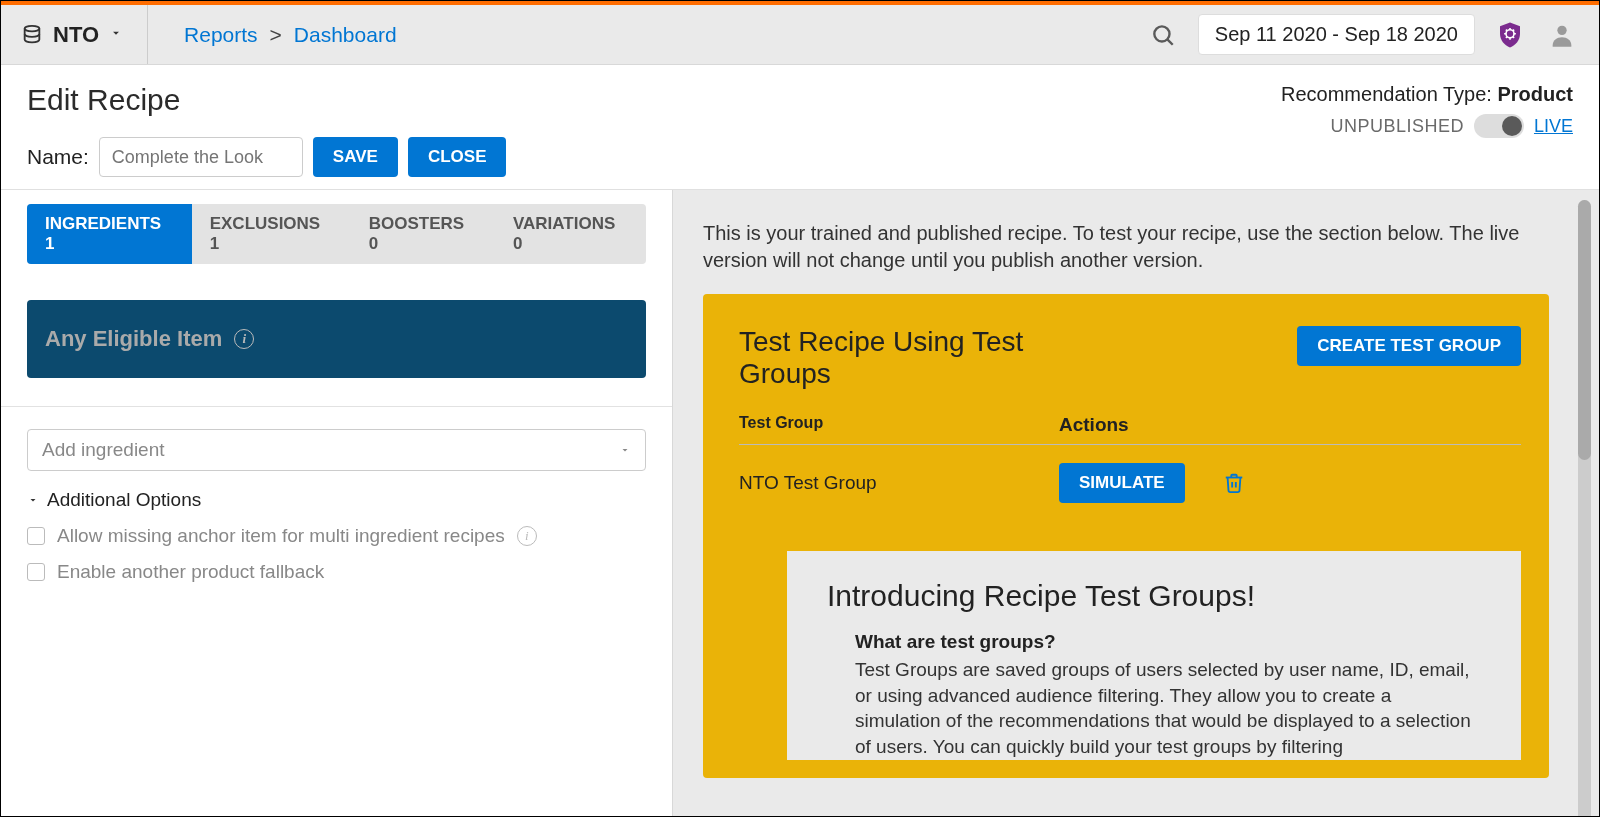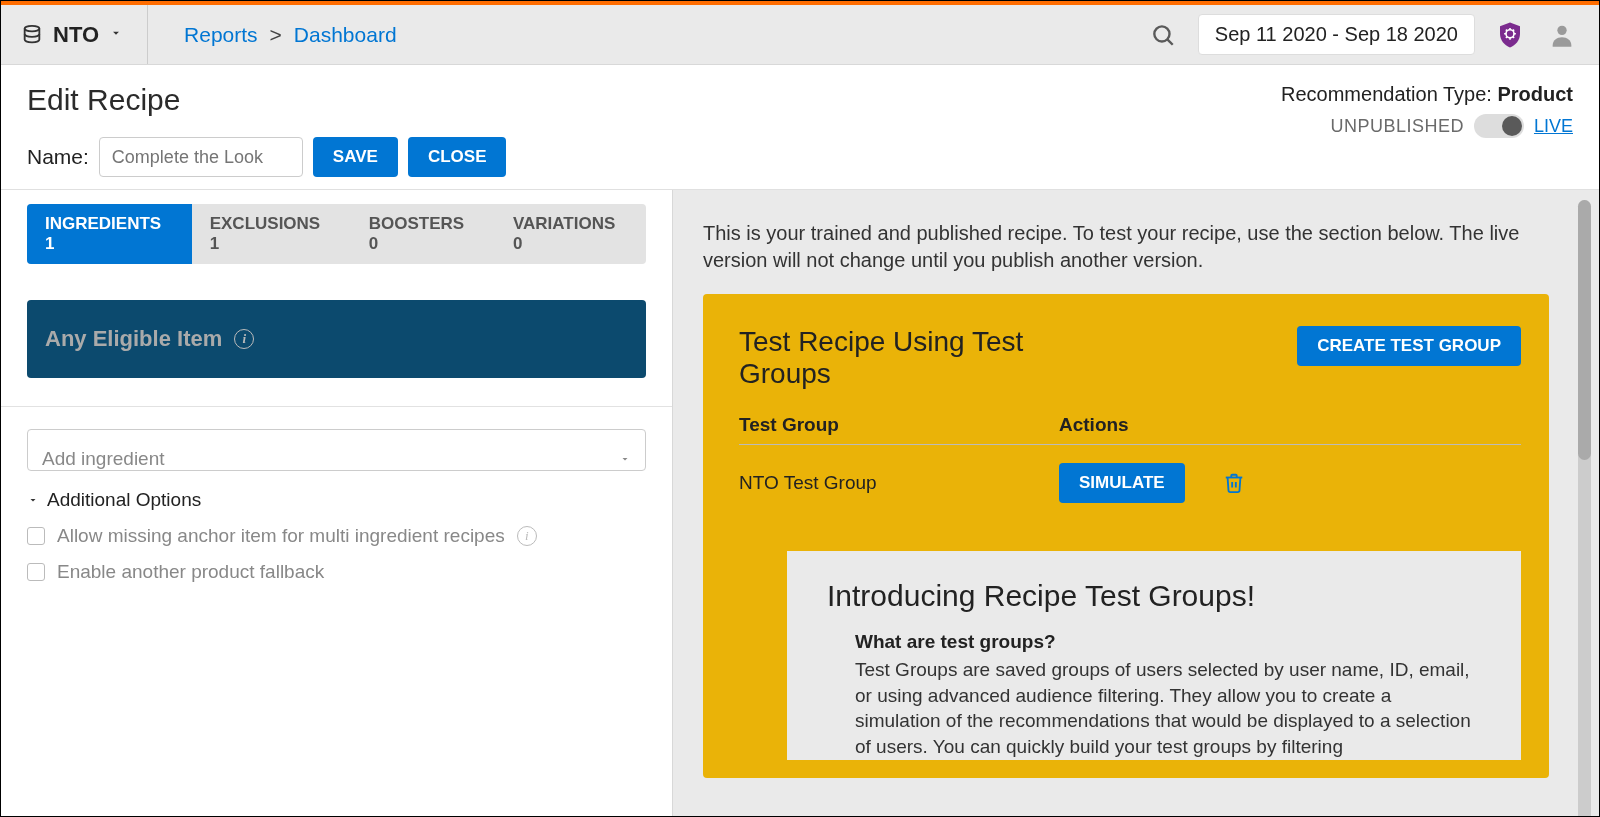--- a/index.html
+++ b/index.html
@@ -34,37 +34,37 @@
 
 .main { display: flex; height: 650px; }
 .left-col { width: 672px; border-right: 1px solid #d8d8d8; display: flex; flex-direction: column; }
 .tabs-wrap { padding: 14px 26px 0 26px; }
 .tabs { display: flex; background: #e3e3e3; border-radius: 4px; overflow: hidden; width: fit-content; }
 .tab { padding: 10px 18px; font-size: 17px; font-weight: 600; color: #555; cursor: pointer; }
 .tab.active { background: #0176d3; color: #fff; }
 .eligible-box { margin: 36px 26px 28px 26px; background: #0c4a6e; border-radius: 4px; padding: 26px 18px; display: flex; align-items: center; gap: 12px; color: #aaa; font-size: 22px; font-weight: 600; }
 .sep-line { border-top: 1px solid #e2e2e2; }
 .lower-left { padding: 22px 26px; }
-.dd { border: 1px solid #ccc; border-radius: 4px; height: 42px; display: flex; align-items: flex-end; padding: 0 14px; color: #888; font-size: 19px; justify-content: space-between; }
+.dd { border: 1px solid #ccc; border-radius: 4px; height: 42px; display: flex; align-items: center; padding: 0 14px; color: #888; font-size: 19px; justify-content: space-between; }
 .addl { margin-top: 18px; display: flex; align-items: center; gap: 8px; font-size: 19px; }
 .chk-row { display: flex; align-items: center; gap: 12px; margin-top: 14px; color: #888; font-size: 19px; }
 .chk { width: 18px; height: 18px; border: 1px solid #bbb; border-radius: 3px; }
 .info-ic { width: 20px; height: 20px; border: 1.5px solid #bbb; border-radius: 50%; display: inline-flex; align-items: center; justify-content: center; font-size: 13px; color: #bbb; font-style: italic; font-family: serif; }
 
 .right-col { flex: 1; background: #eaeaea; position: relative; }
 .right-scroll { position: absolute; top: 10px; bottom: 10px; right: 8px; width: 13px; background: #ccc; border-radius: 7px; }
 .right-scroll-thumb { position: absolute; top: 0; width: 100%; height: 260px; background: #aaa; border-radius: 7px; }
 .desc-text { padding: 30px 60px 20px 30px; font-size: 20px; color: #333; line-height: 1.35; }
 .card { background: #eab308; margin: 0 50px 0 30px; border-radius: 4px; padding: 32px 28px 18px 36px; }
 .card-head { display: flex; align-items: flex-start; }
 .card-title { font-size: 28px; font-weight: 400; max-width: 320px; }
 .create-btn { margin-left: auto; }
 .tg-table { margin-top: 24px; }
 .tg-head { display: flex; border-bottom: 1.5px solid #bbb; padding-bottom: 8px; }
-.tg-col1 { width: 320px; font-size: 19px; font-weight: 700; }
+.tg-col1 { width: 320px; font-size: 16px; font-weight: 700; }
 .tg-col2 { font-size: 19px; font-weight: 700; }
 .tg-row { display: flex; align-items: center; padding: 18px 0; }
 .tg-name { width: 320px; font-size: 19px; }
 .tg-actions { display: flex; align-items: center; gap: 38px; }
 .sim-btn { }
 .trash svg { display: block; }
 .intro-title { font-size: 30px; font-weight: 400; }
 .intro-sub { font-size: 19px; font-weight: 700; margin-top: 18px; }
 .intro-body { font-size: 19px; line-height: 1.35; margin-top: 4px; color: #333; }
 .intro-box-inner { background:#eaeaea; margin-top: 30px; padding: 28px 40px 0 40px; margin-left: 48px;}

